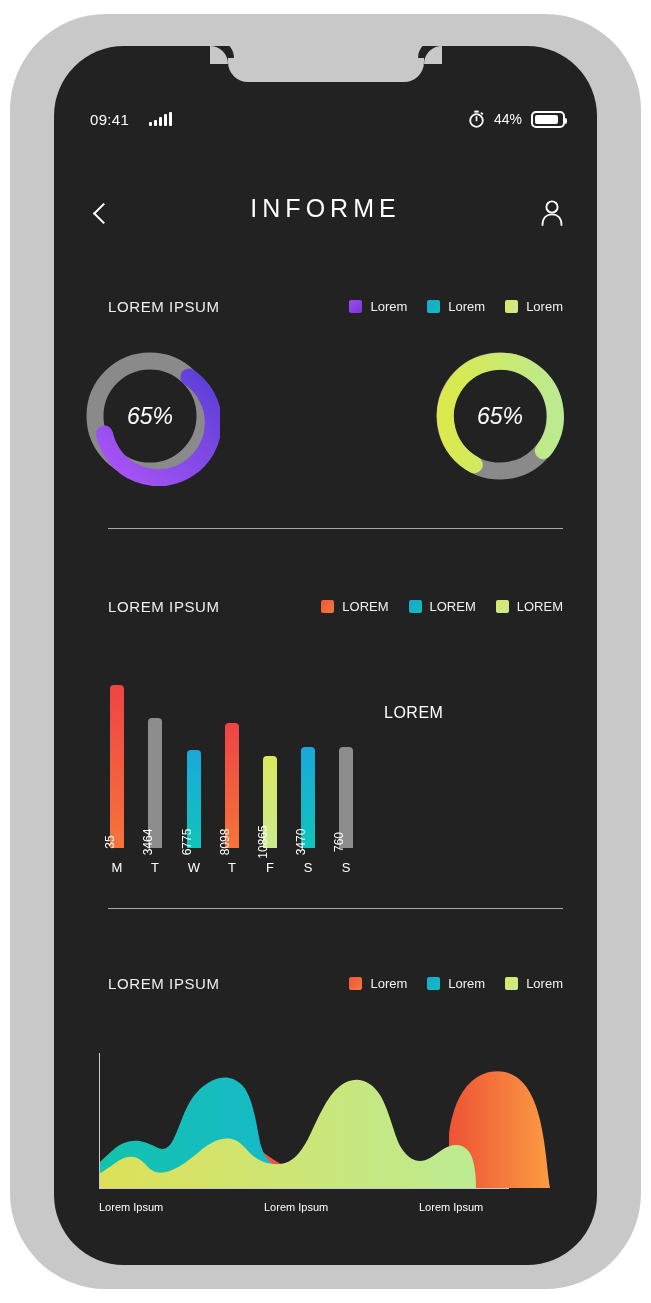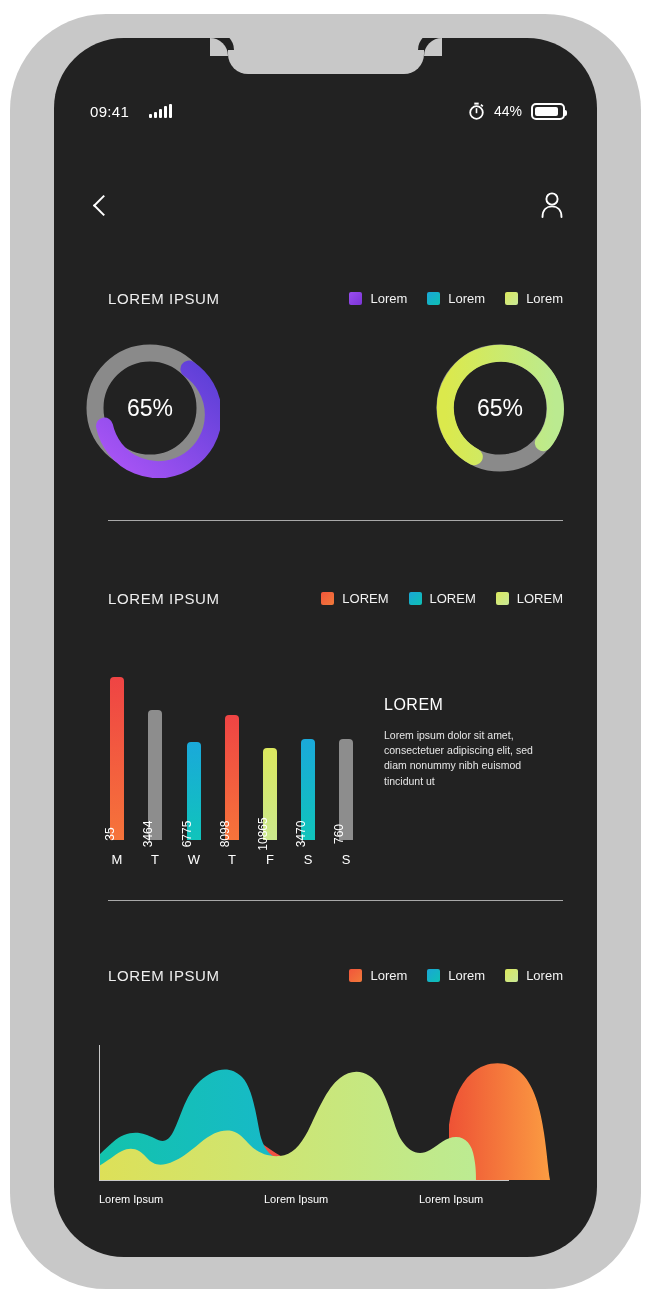--- a/index.html
+++ b/index.html
@@ -4,21 +4,21 @@
 <style>
   html,body{margin:0;padding:0;background:#ffffff;}
   body{width:651px;height:1303px;overflow:hidden;font-family:"Liberation Sans",sans-serif;}
 
   
   .phone-outer{
     position:absolute;left:10px;top:14px;width:631px;height:1275px;
     background:#c8c8c8;border-radius:96px;
   }
   .phone-body{
-    position:absolute;left:44px;top:24px;width:543px;height:1219px;
+    position:absolute;left:44px;top:32px;width:543px;height:1219px;
     background:#222222;border-radius:70px;overflow:hidden;
   }
   .notch{
     position:absolute;left:50%;transform:translateX(-50%);top:0;
     width:196px;height:36px;background:#c8c8c8;
     border-bottom-left-radius:20px;border-bottom-right-radius:20px;
   }
   .notch:before,.notch:after{
     content:"";position:absolute;top:0;width:18px;height:18px;background:#c8c8c8;
   }
@@ -67,21 +67,21 @@
   .section-head{position:absolute;left:54px;width:455px;height:24px;display:flex;align-items:center;}
   .sec-title{color:#efefef;font-size:15px;letter-spacing:.6px;white-space:nowrap;}
   .legend{position:absolute;right:0;display:flex;align-items:center;gap:20px;}
   .legend-item{display:flex;align-items:center;gap:8px;}
   .legend-sw{width:13px;height:13px;border-radius:2px;display:block;}
   .legend-lb{color:#f2f2f2;font-size:13px;}
 
   .divider{position:absolute;left:54px;width:455px;height:1px;background:#a9a9a9;}
 
   
-  .donuts{position:absolute;left:0;top:290px;width:543px;height:190px;}
+  .donuts{position:absolute;left:0;top:290px;width:543px;height:190px;font-style:italic;}
   .donut{position:absolute;width:140px;height:140px;top:10px;}
   .donut svg{position:absolute;left:0;top:0;}
   .donut-val{
     position:absolute;left:0;top:0;width:140px;height:140px;
     display:flex;align-items:center;justify-content:center;
     color:#ffffff;font-size:23px;font-weight:300;
   }
 
   
   .barchart{position:absolute;left:0;top:610px;width:543px;height:230px;}
@@ -132,20 +132,21 @@
         </svg>
         <span class="sb-pct">44%</span>
         <span class="sb-batt">
             <span></span>
           </span>
       </div>
     </div>
 
     <div class="appbar">
       <div class="back-btn"></div>
+      <div class="app-title">INFORME</div>
       <div class="user-btn">
         <svg width="34" height="34" viewBox="0 0 34 34">
           <circle cx="17" cy="11" r="5.6" fill="none" stroke="#ffffff" stroke-width="1.9"></circle>
           <path d="M7.5 29 C7.5 21.5 12 18.4 17 18.4 C22 18.4 26.5 21.5 26.5 29" fill="none" stroke="#ffffff" stroke-width="1.9" stroke-linecap="round"></path>
         </svg>
       </div>
     </div>
 
     <div class="section-head" style="top:248px;">
       <span class="sec-title">LOREM IPSUM</span>
@@ -249,21 +250,20 @@
         <div class="bar-day">S</div>
       </div>
       <div class="bar-col" style="left:285px;">
         <div class="bar" style="height:101px;background:#8d8d8d;"></div>
         <div class="bar-val">760</div>
         <div class="bar-day">S</div>
       </div>
 
       <div class="side-note">
         <h4>LOREM</h4>
-        <p>Lorem ipsum dolor sit amet, consectetuer adipiscing elit, sed diam nonummy nibh euismod tincidunt ut</p>
       </div>
     </div>
 
     <div class="divider" style="top:862px;"></div>
 
     <div class="section-head" style="top:925px;">
       <span class="sec-title">LOREM IPSUM</span>
       <span class="legend">
         <span class="legend-item">
           <span class="legend-sw" style="background:linear-gradient(135deg,#f2553b,#f07a3a);"></span>

